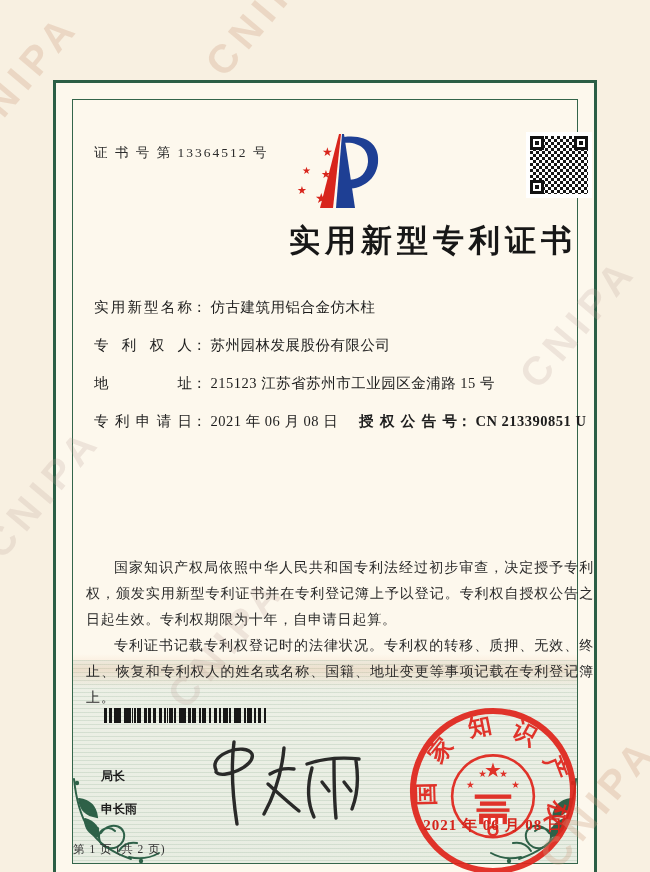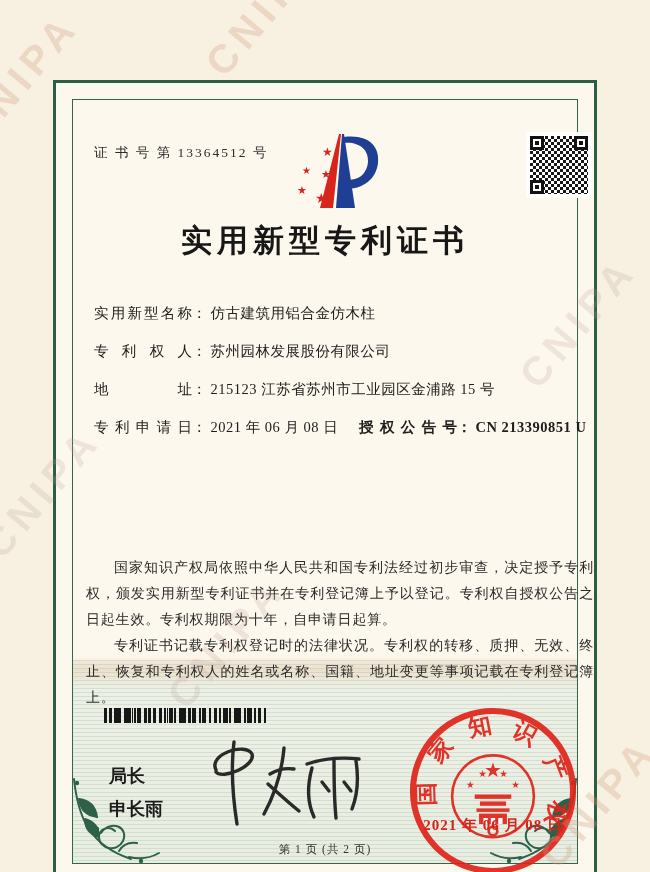--- a/index.html
+++ b/index.html
@@ -52,26 +52,26 @@
     position:absolute; left:457px; top:36px; width:58px; height:58px;
     background:
       repeating-conic-gradient(#161616 0% 25%, #ffffff 0% 50%) 0 0/6px 6px;
     outline:4px solid #fff;
   }
   .qr .finder { position:absolute; width:14px; height:14px; border:3px solid #111; background:#fff; }
   .qr .finder::after { content:""; position:absolute; left:2px; top:2px; width:4px; height:4px; background:#111; }
   .qr .f-tl { left:0; top:0; } .qr .f-tr { right:0; top:0; } .qr .f-bl { left:0; bottom:0; }
 
   .title {
-    position:absolute; left:0; right:0; top:120px; text-align:center;
+    position:absolute; left:0; right:0; top:120px; text-align:right;
     font-size:31px; font-weight:bold; letter-spacing:5px; color:#171717;
   }
 
   
-  .rows { position:absolute; left:21px; top:204px; width:500px; font-size:14.5px; }
+  .rows { position:absolute; left:21px; top:198px; width:500px; font-size:14.5px; }
   .frow { position:relative; height:38px; white-space:nowrap; }
   .flabel {
     display:inline-block; width:98px; vertical-align:top;
     text-align:justify; text-align-last:justify; -moz-text-align-last:justify;
     color:#1d1d1d;
   }
   .fcolon { display:inline-block; margin-right:4px; }
   .fvalue { color:#1d1d1d; letter-spacing:0.5px; }
   .grant2 { position:absolute; left:265px; top:0;font-weight:bold; }
 
@@ -85,33 +85,33 @@
 
   
   .barcode {
     position:absolute; left:31px; top:608px; width:164px; height:15px;
     background:
       repeating-linear-gradient(90deg,#171717 0 2px, rgba(0,0,0,0) 2px 5px),
       repeating-linear-gradient(90deg,#171717 0 1px, rgba(0,0,0,0) 1px 7px),
       repeating-linear-gradient(90deg,#171717 0 3px, rgba(0,0,0,0) 3px 11px);
   }
   .signer {
-    position:absolute; left:36px; top:660px;
+    position:absolute; left:28px; top:660px;
     font-family:"Liberation Sans","DejaVu Sans",sans-serif;
-    font-weight:bold; font-size:18px; color:#1c1c1c; line-height:33px;
+    font-weight:bold; font-size:12px; color:#1c1c1c; line-height:33px;
   }
   .signature { position:absolute; left:131px; top:634px; }
   .seal { position:absolute; left:333px; top:604px; width:174px; height:174px; }
   .seal-date {
     position:absolute; left:322px; top:716px; width:196px; text-align:center;
     font-weight:bold; font-size:15px; letter-spacing:1px; color:#d5241b;
     white-space:nowrap;
   }
   .footer {
-    position:absolute; left:0; right:0; bottom:6px; text-align:center;
+    position:absolute; left:0; right:0; bottom:6px; 
     font-size:11.5px; letter-spacing:1px; color:#333;
   }
   .corner { position:absolute; bottom:-2px; }
   .corner.left { left:-2px; }
   .corner.right { right:-2px; transform:scaleX(-1); }
 </style>
 </head>
 <body>
 
 <div class="wm" style="left:-58px; top:56px;">CNIPA</div>

